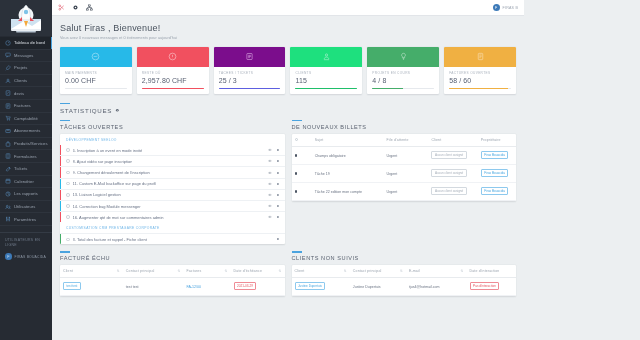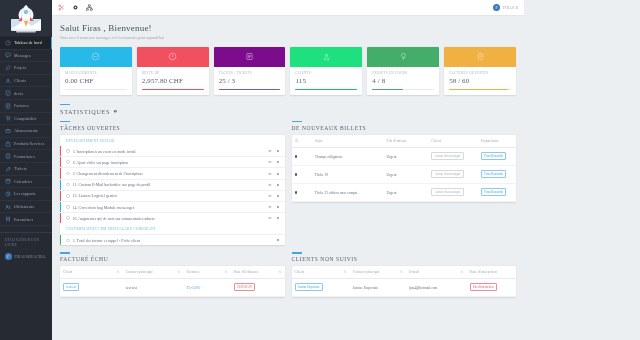--- a/index.html
+++ b/index.html
@@ -3,21 +3,21 @@
 <meta charset="utf-8">
 <style>
   * { box-sizing: border-box; margin: 0; padding: 0; }
   html, body { width: 640px; height: 340px; overflow: hidden; }
   body {
     font-family: "Liberation Sans", sans-serif;
     background: #eceff1;
     font-size: 5px;
     color: #4a4f5a;
   }
-  .app { display: flex; width: 524px; height: 340px; font-family: Liberation Serif, serif; }
+  .app { display: flex; width: 524px; height: 340px; }
 
   
   .sidebar {
     width: 52px; height: 340px;
     background: #262b33;
     display: flex; flex-direction: column;
     flex: 0 0 52px;
     position: relative;
   }
   .brand {

